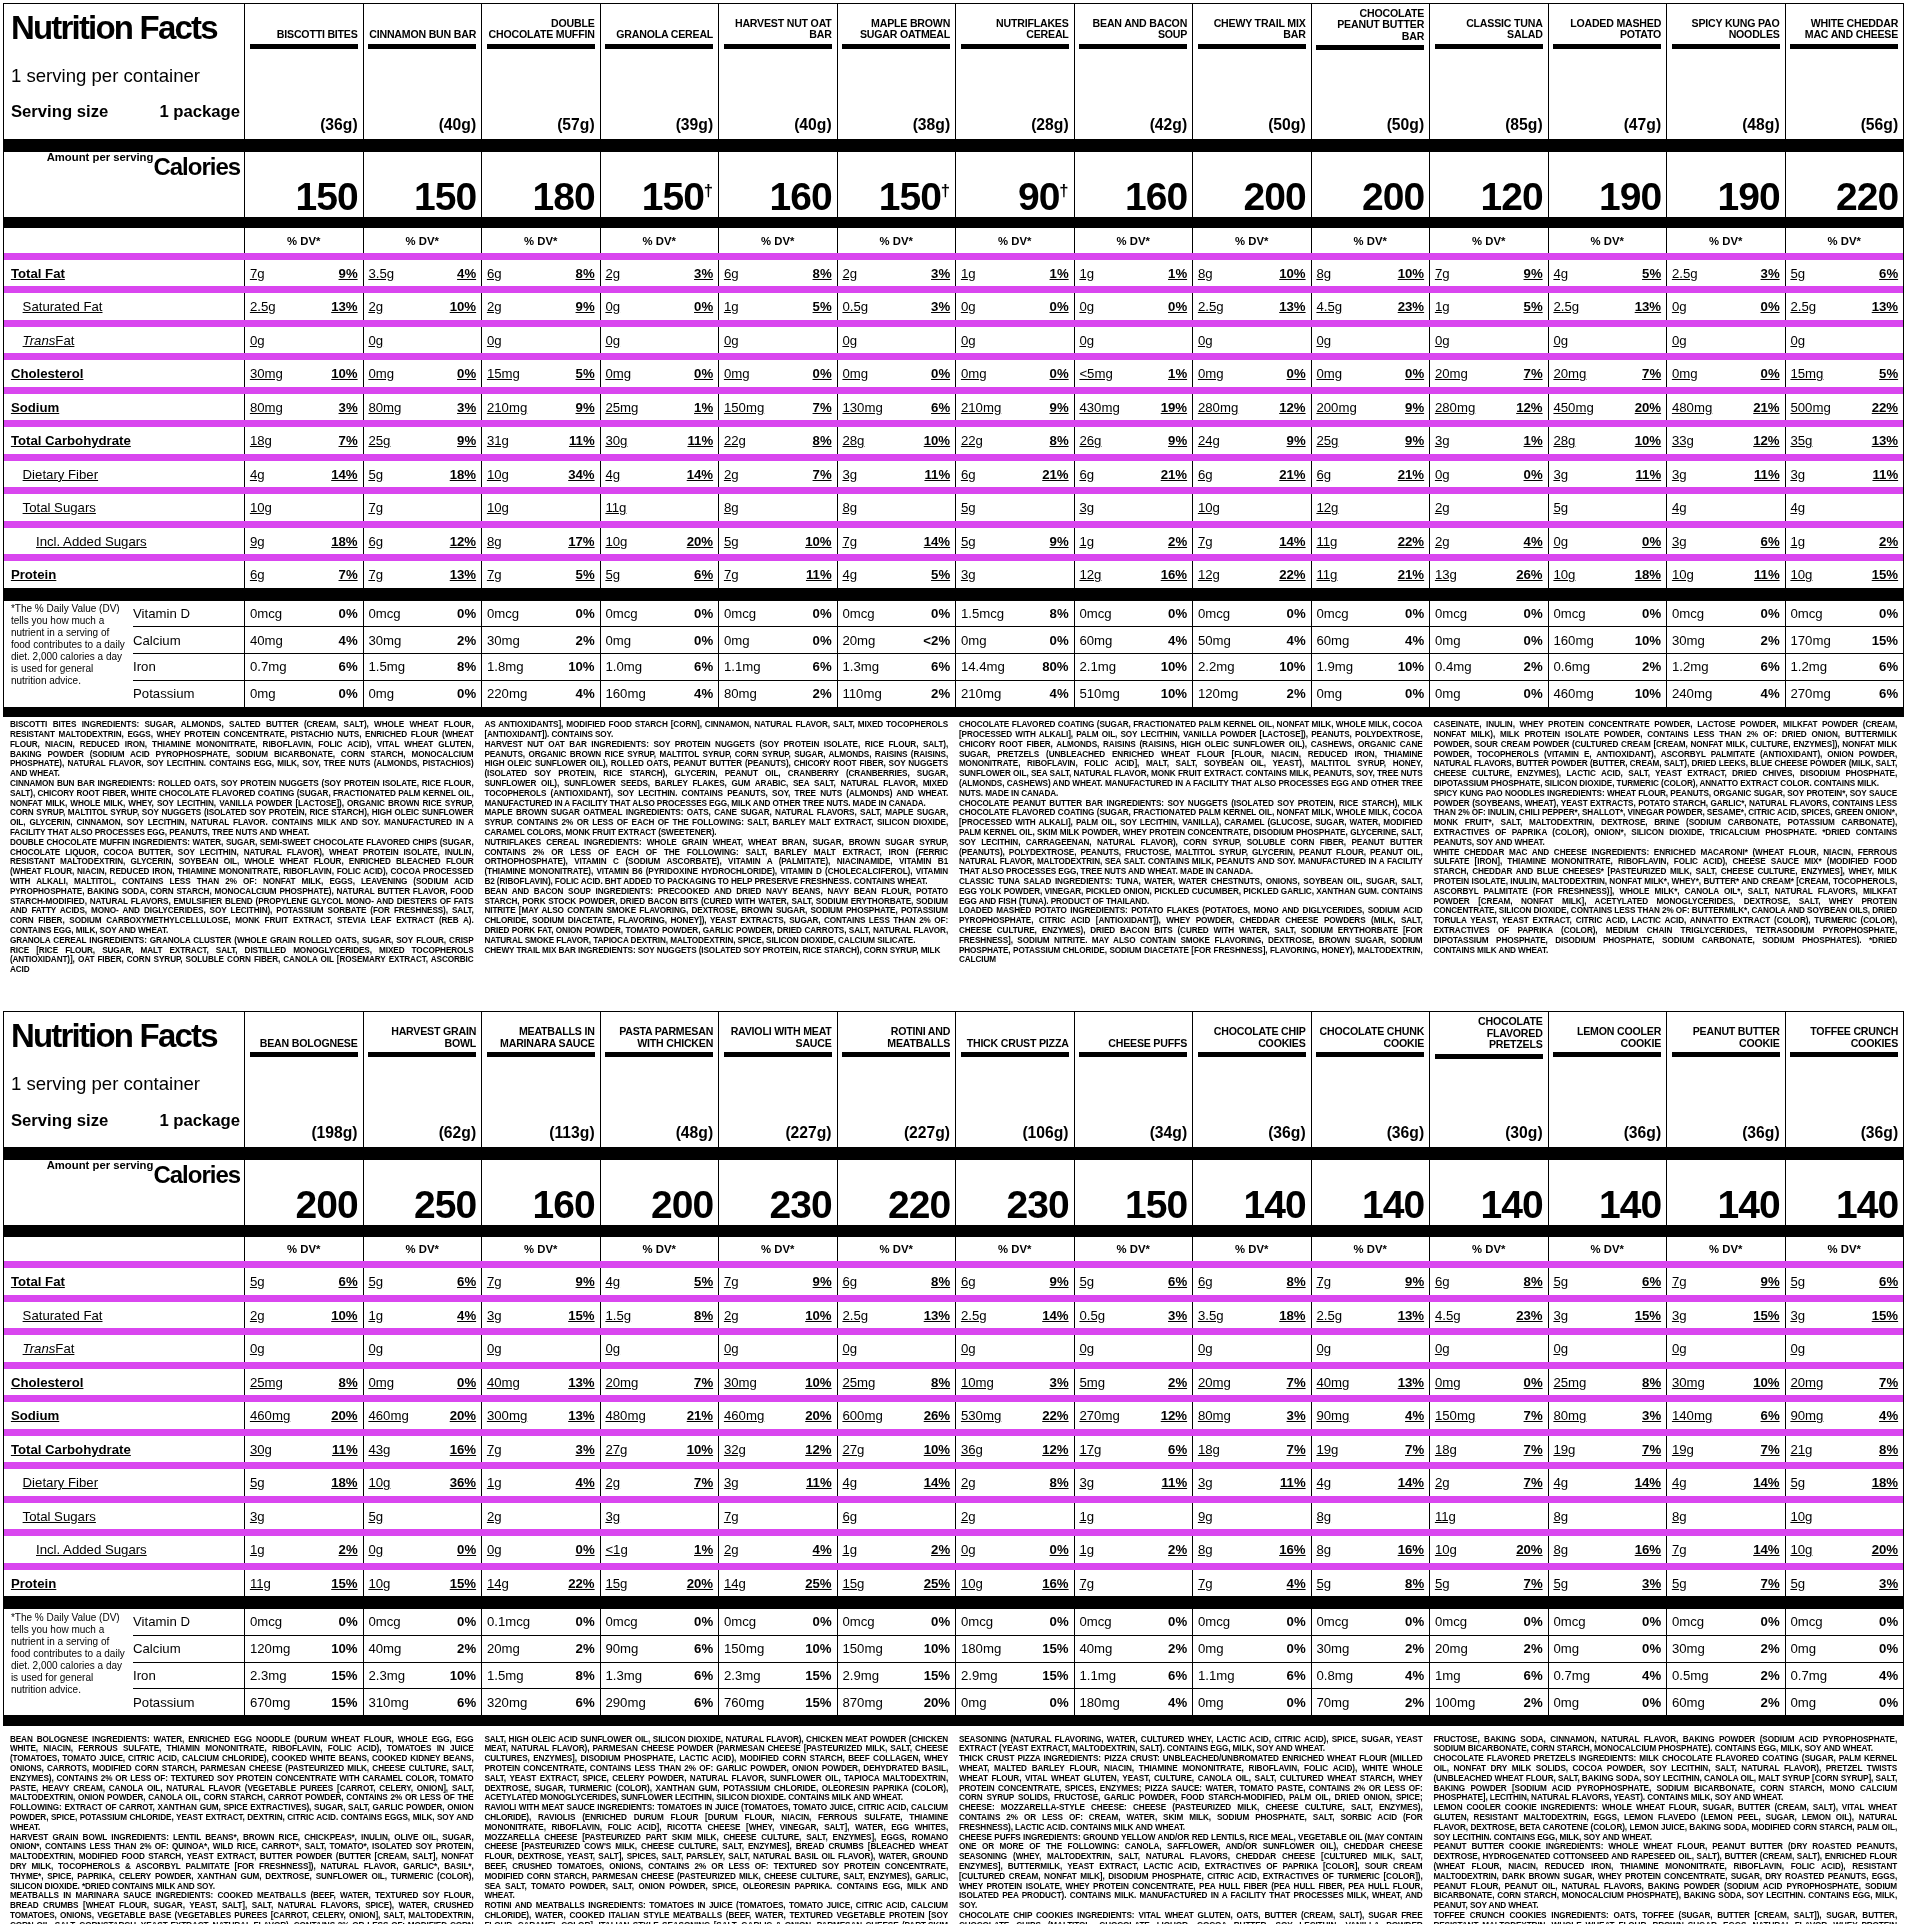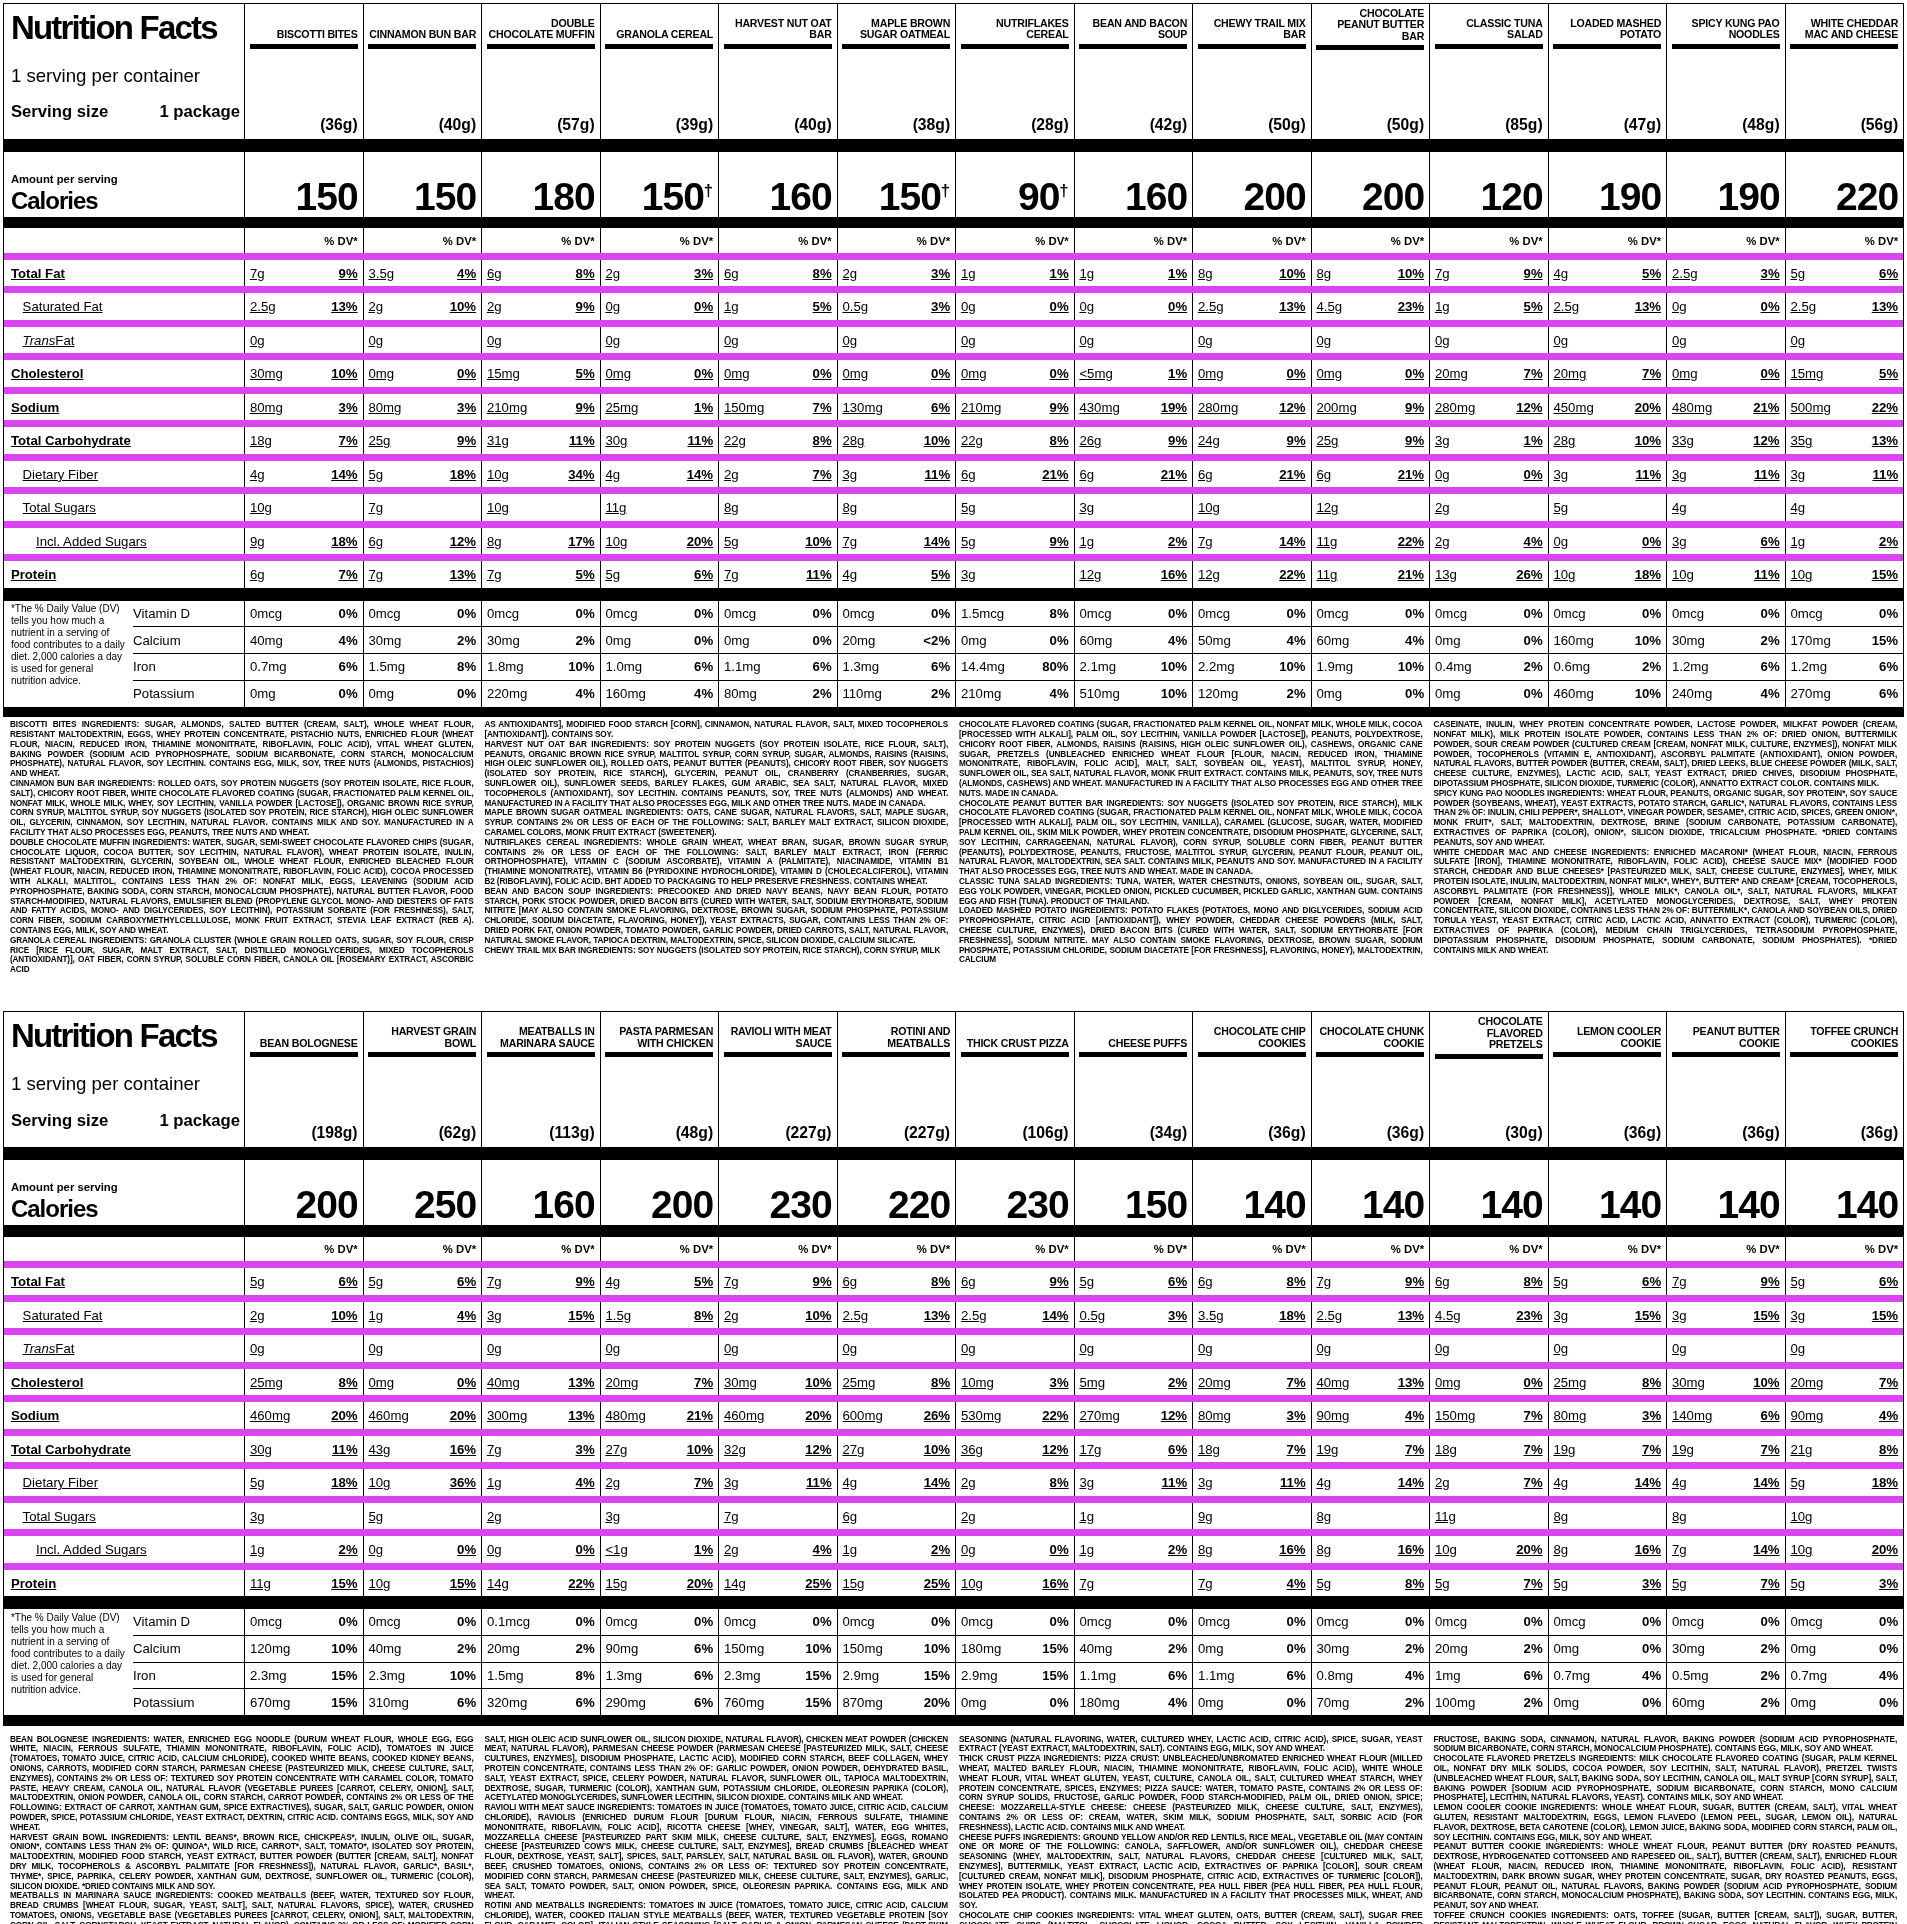--- a/index.html
+++ b/index.html
@@ -22,29 +22,29 @@
   .title{font-size:33px;font-weight:700;letter-spacing:-1.8px;line-height:35px;margin-top:5.9px;white-space:nowrap;}
   .srvline{font-size:18.6px;line-height:21.6px;margin-top:7.8px;}
   .ssrow{display:flex;justify-content:space-between;font-size:16.7px;font-weight:700;margin-top:3.9px;margin-bottom:5.9px;}
   .hcell{flex-direction:column;justify-content:flex-start;align-items:stretch;padding:0 4.9px;}
   .pname{min-height:33px;display:flex;align-items:flex-end;justify-content:flex-end;text-align:right;
          font-weight:700;font-size:10.6px;line-height:11.6px;padding-top:3.9px;letter-spacing:-0.2px;}
   .nbar{height:4.9px;background:#000;margin-top:2.9px;}
   .srv{margin-top:auto;text-align:right;font-weight:700;font-size:15.7px;padding-bottom:4.9px;}
   
   .crow{height:65px;}
-  .clab{display:flex;flex-direction:column;justify-content:flex-end;}
+  .clab{display:flex;flex-direction:row;justify-content:flex-end;}
   .aps{font-size:11.3px;font-weight:700;line-height:11.8px;}
   .calword{font-size:24px;font-weight:700;letter-spacing:-1px;line-height:29px;padding-bottom:2px;}
   .ccell{justify-content:flex-end;align-items:flex-end;}
   .calnum{font-size:39px;font-weight:700;line-height:37px;letter-spacing:-1px;padding-bottom:2px;white-space:nowrap;}
   .calnum sup{font-size:16.7px;font-weight:700;vertical-align:13.7px;letter-spacing:0;}
   
   .dvrow{height:24.5px;}
-  .dvcell{justify-content:flex-end;}
+  .dvcell{justify-content:center;}
   .dvh{font-size:11.3px;font-weight:700;}
   
   .nrow{height:26.5px;border-top:7px solid #d946ef;text-decoration:underline;}
   .nlab{display:flex;align-items:center;font-size:13.2px;white-space:nowrap;}
   .nlab.b{font-weight:700;}
   .ind1{padding-left:18.6px;}
   .ind2{padding-left:32px;}
   
   .vits{display:flex;height:106px;}
   .vfoot{flex:0 0 129px;box-sizing:border-box;padding:2.9px 2px 0 6.9px;font-size:10px;line-height:12px;}

